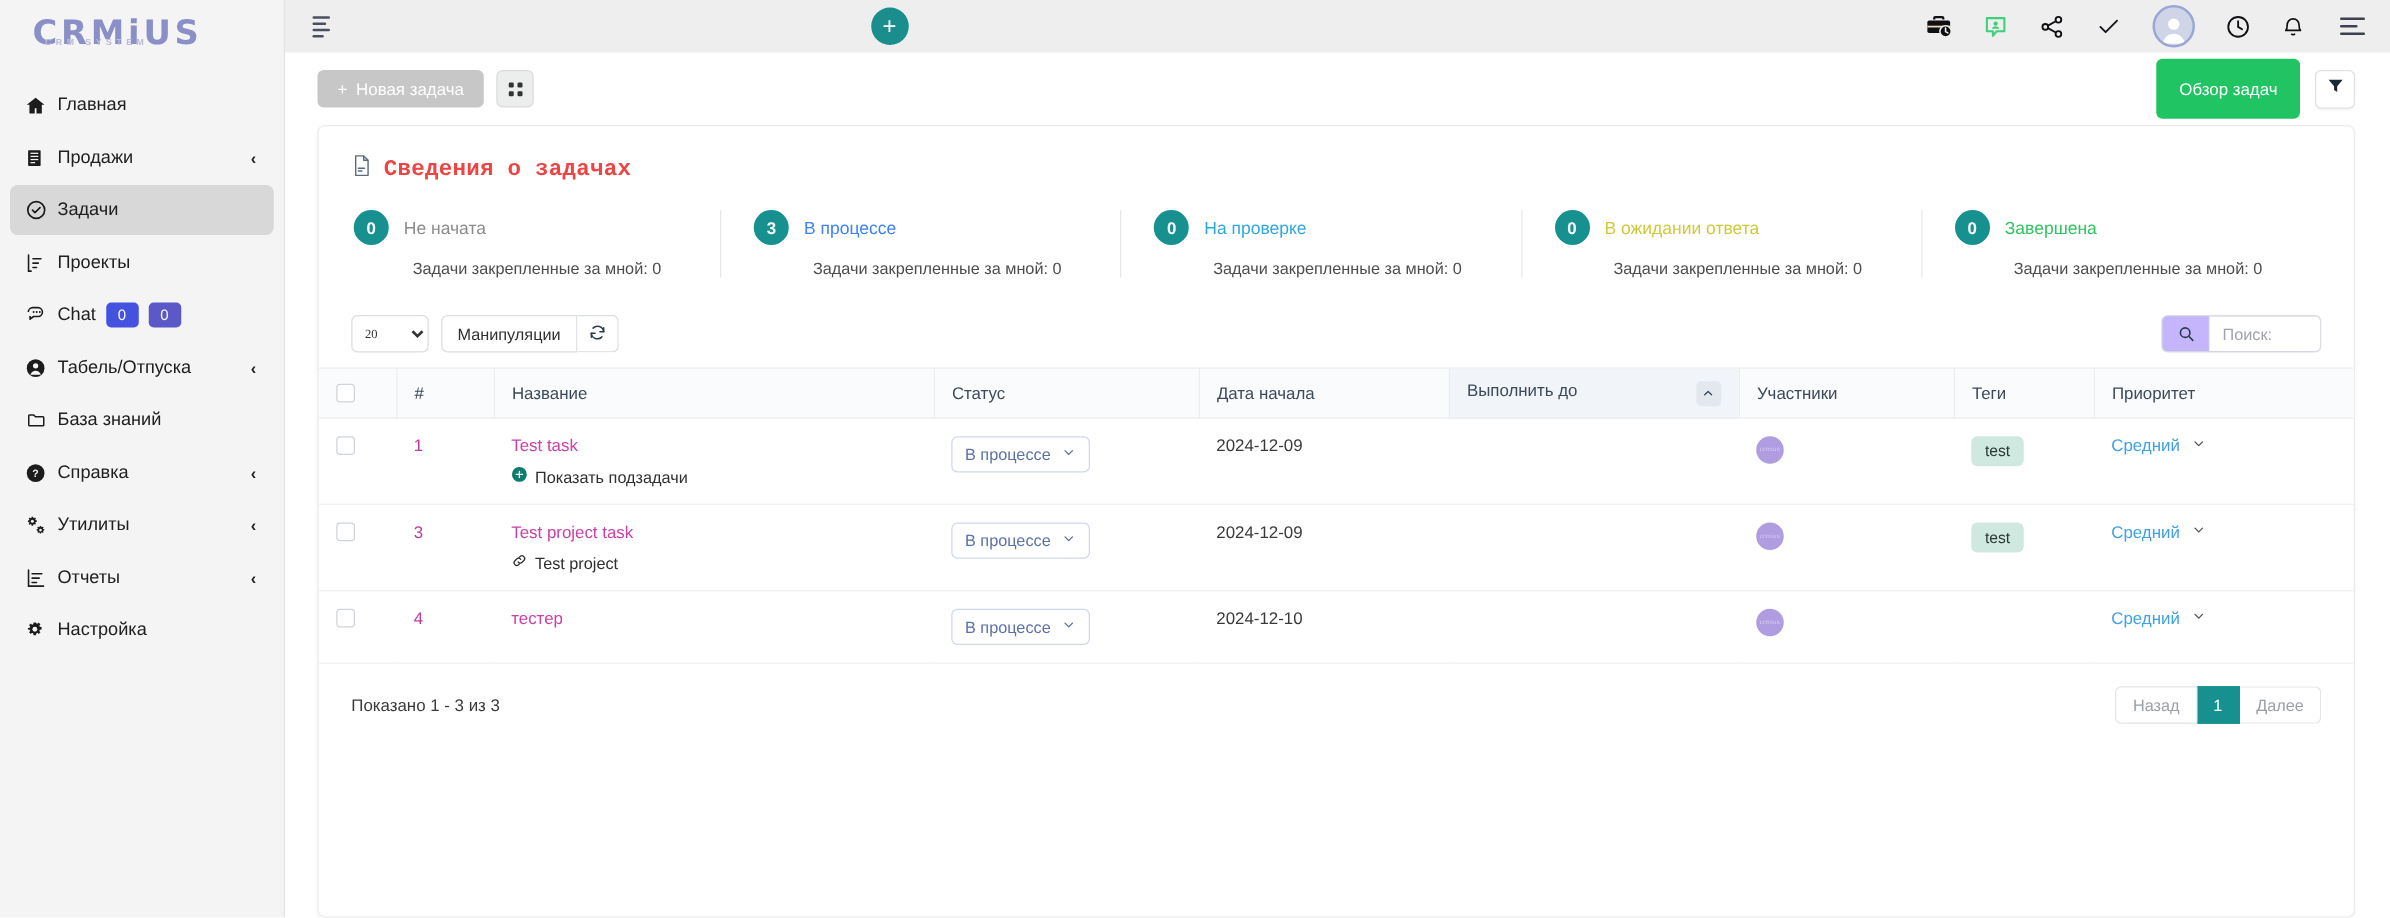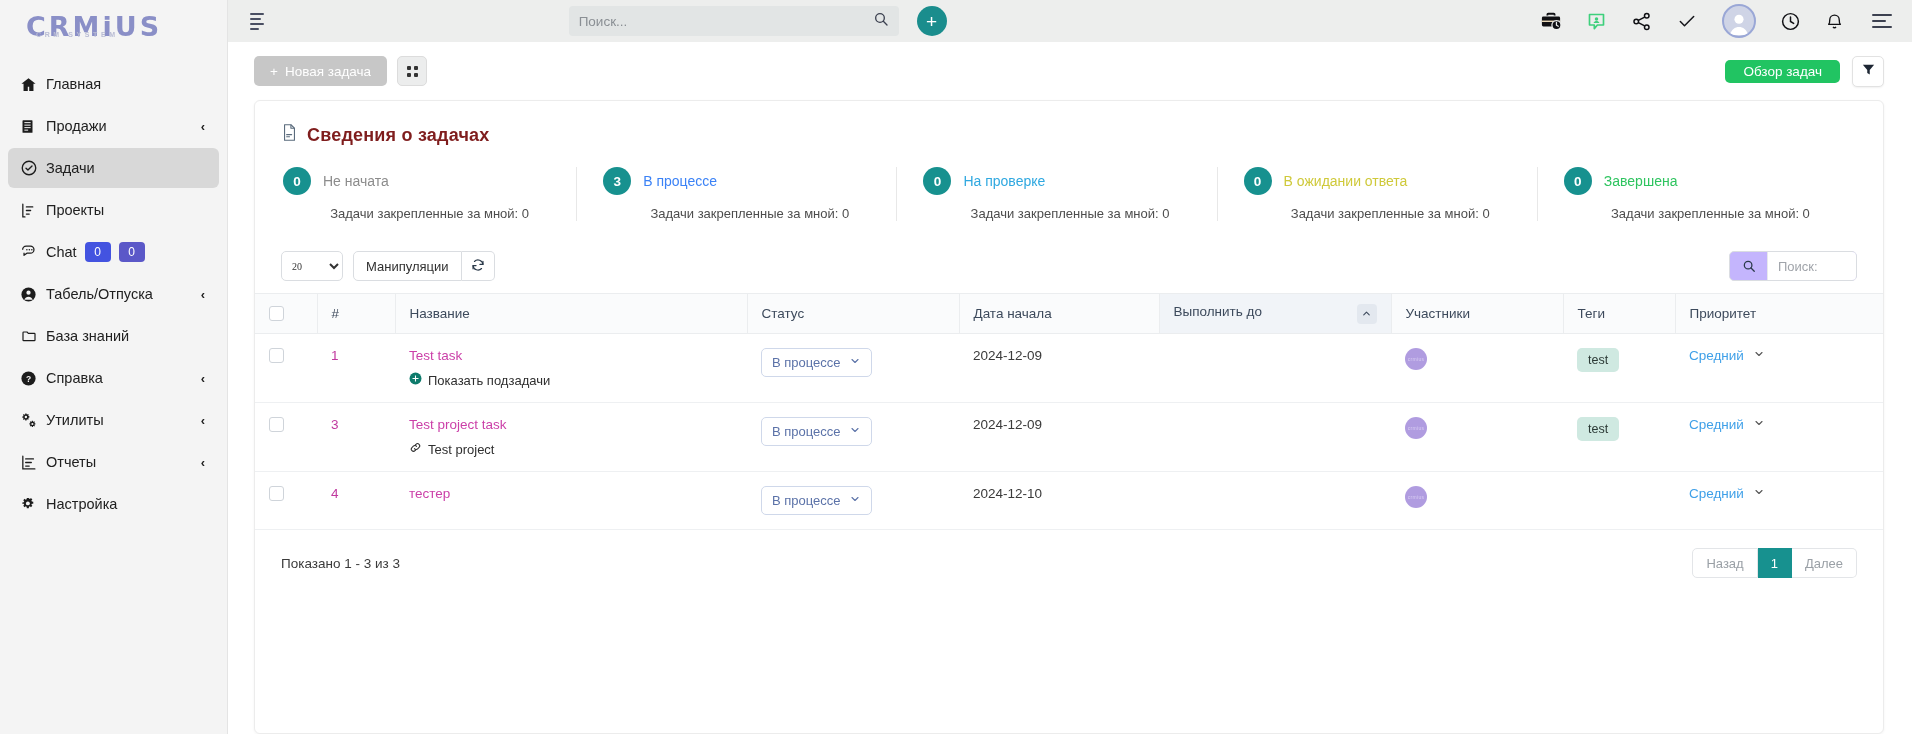--- a/index.html
+++ b/index.html
@@ -107,41 +107,41 @@
   }
   .btn-grid {
     margin-left: 10px; width: 30px; height: 30px; background: #eceded;
     border: 1px solid #dcdcdc; border-radius: 5px; cursor: pointer;
     display: flex; align-items: center; justify-content: center;
   }
   .dots { display: grid; grid-template-columns: 4px 4px; gap: 3px; }
   .dots b { width: 4px; height: 4px; background: #333; border-radius: 1px; display: block; }
   .btn-overview {
     margin-left: auto; background: #21c462; color: #fff; border: 0;
-    border-radius: 5px; height: 23px; padding: 0 18px; font-size: 13.5px;
+    border-radius: 5px; height: 48px; padding: 0 18px; font-size: 13.5px;
     cursor: pointer; font-family: inherit;
   }
   .btn-filter {
     margin-left: 12px; width: 32px; height: 31px; background: #fff;
     border: 1px solid #e2e2e2; border-radius: 5px; cursor: pointer;
     display: flex; align-items: center; justify-content: center;
     box-shadow: 0 1px 2px rgba(0,0,0,.06);
   }
 
   
   .card {
     margin: 0 28px 0 26px;
     background: #fff; border: 1px solid #ececec; border-radius: 6px;
     box-shadow: 0 1px 3px rgba(0,0,0,.05);
     flex: 1; display: flex; flex-direction: column; overflow: hidden;
   }
   .card-head { padding: 22px 26px 0 26px; }
   .card-title {
     display: flex; align-items: center; gap: 9px;
-    font-size: 18px; color: #7f1d1d; font-weight: 700; letter-spacing: .2px;
+    font-size: 18px; color: #ef4444; font-weight: 700; letter-spacing: .2px; font-family: Liberation Mono, monospace;
   }
   .stats {
     display: flex; margin-top: 20px; padding-bottom: 20px;
   }
   .stat { flex: 1; padding-left: 2px; position: relative; }
   .stat + .stat { border-left: 1px solid #e8e8e8; padding-left: 26px; }
   .stat-top { display: flex; align-items: center; gap: 12px; }
   .circle {
     width: 28px; height: 28px; border-radius: 50%; background: #17918f;
     color: #fff; font-size: 13.5px; font-weight: 700;
@@ -383,29 +383,20 @@
 
     <header class="topbar">
       <div class="hamburger">
         <i></i>
           <i></i>
           <i></i>
           <i></i>
       </div>
 
       <div class="search-wrap">
-        <div class="search-box">
-          <input placeholder="Поиск..." style="">
-          <span>
-            <svg width="16" height="16" viewBox="0 0 24 24" fill="none" stroke="#3c4150" stroke-width="2">
-                <circle cx="10.5" cy="10.5" r="6.5"></circle>
-                <path d="M15.5 15.5L21 21" stroke-linecap="round"></path>
-              </svg>
-          </span>
-        </div>
         <div class="plus-btn">+</div>
       </div>
 
       <div class="top-icons">
         <span class="ti">
           <svg width="22" height="20" viewBox="0 0 24 22" fill="#101014">
               <path d="M9 2h6a2 2 0 012 2v1h-2V4H9v1H7V4a2 2 0 012-2z"></path>
               <rect x="2" y="6" width="20" height="11" rx="1.6"></rect>
               <rect x="2" y="10.5" width="20" height="1.6" fill="#e9d8b8"></rect>
               <circle cx="18" cy="15.5" r="5" fill="#101014" stroke="#edeeed" stroke-width="1.4"></circle>

